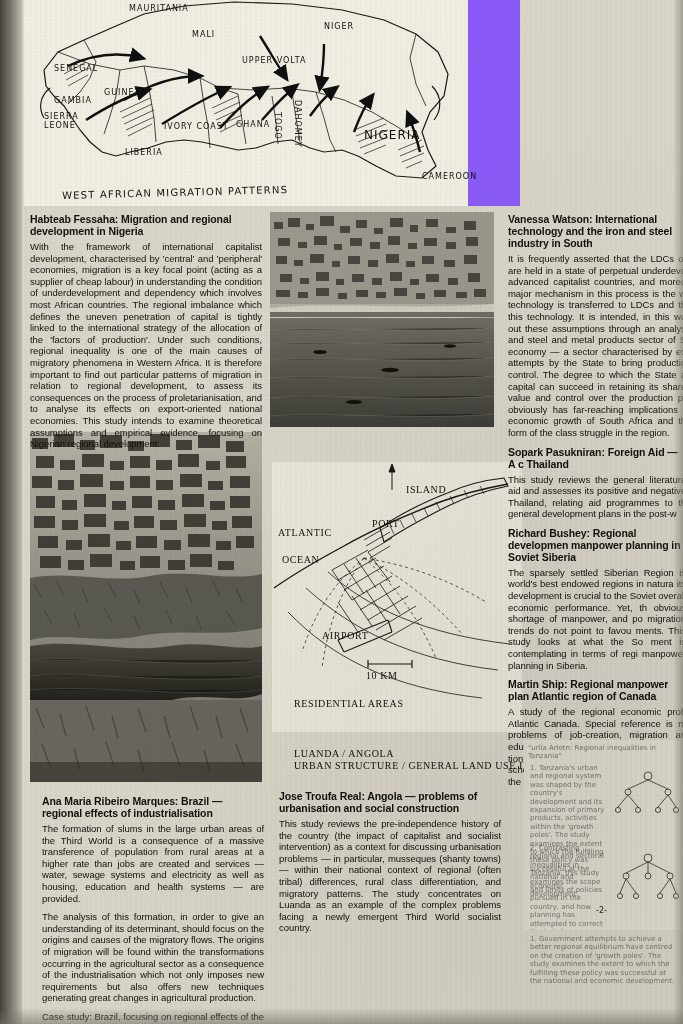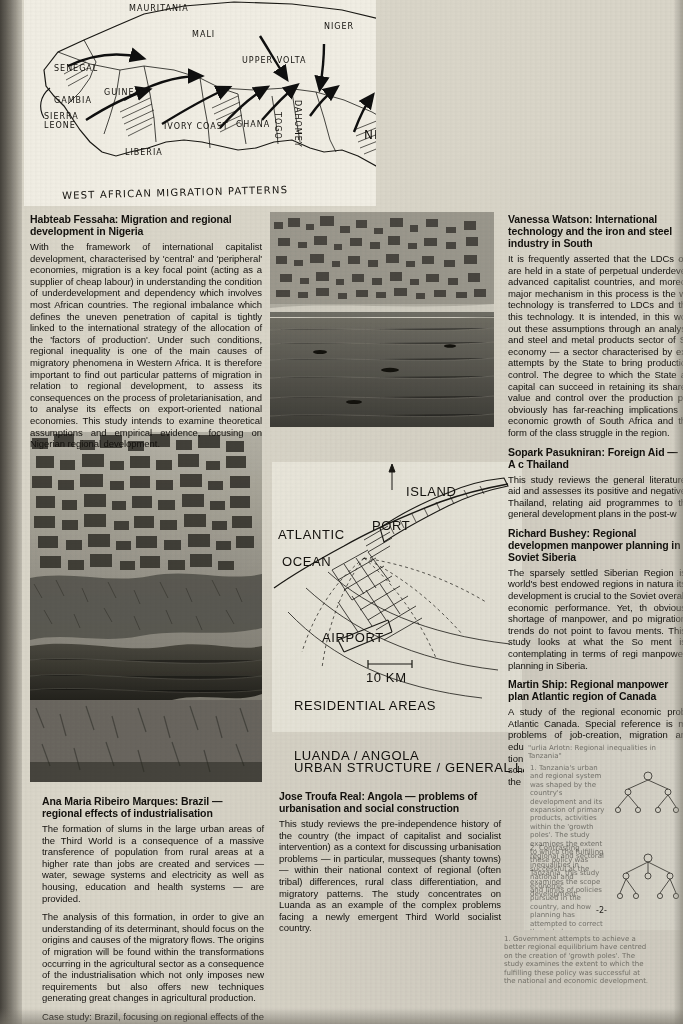--- a/index.html
+++ b/index.html
@@ -66,21 +66,21 @@
     line-height: 11.6px;
     margin: 0 0 7px 0;
     text-align: justify;
     letter-spacing: -0.05px;
   }
 
   
   .map-top {
     position: absolute;
     left: 24px; top: 0px;
-    width: 352px; height: 206px;
+    width: 496px; height: 206px;
     background: #8b5cf6;
     overflow: hidden;
   }
   .map-caption {
     position: absolute;
     left: 38px; bottom: 8px;
     font-size: 10px;
     letter-spacing: 1.2px;
     font-family: "DejaVu Sans", sans-serif;
     transform: rotate(-1.5deg);
@@ -118,23 +118,23 @@
     overflow: hidden;
   }
   .diagram-right {
     position: absolute;
     left: 524px; top: 740px; width: 160px; height: 190px;
     background: #dedbd0;
     overflow: hidden;
   }
   .caption-small {
     position: absolute;
-    font-size: 13px;
+    font-size: 10px;
     letter-spacing: .6px;
-    font-family: Liberation Sans, sans-serif;
+    font-family: Liberation Serif, serif;
   }
   .ghost-text {
     position: absolute;
     font-size: 8.5px;
     line-height: 11px;
     color: rgba(60,58,50,0.30);
     width: 215px;
     text-align: justify;
   }
   .bleed-col {
@@ -618,18 +618,18 @@
           <circle cx="152" cy="156" r="2.6"></circle>
         <path d="M124,122 L102,133 M124,122 L124,133 M124,122 L146,133"></path>
         <path d="M102,139 L96,153 M102,139 L112,153 M146,139 L136,153 M146,139 L152,153"></path>
       </g>
     </svg>
     <div class="bleed-col" style="left:4px; top:4px; width:150px;">"urlia Arlotn: Regional inequalities in Tanzania"</div>
     <div class="bleed-col" style="left:6px; top:24px; width:78px;">1. Tanzania's urban and regional system was shaped by the country's development and its expansion of primary products, activities within the 'growth poles'. The study examines the extent to which the fulfilling these policy was successful at the national and economic development.</div>
     <div class="bleed-col" style="left:6px; top:104px; width:78px;">2. Contrasting regional and sectoral inequalities in Tanzania, this study examines the scope and limits of policies pursued in the country, and how planning has attempted to correct the imbalance.</div>
     <div class="pg-num" style="left:72px; top:166px;">-2-</div>
   </div>
-  <div class="bleed-col" style="left:504px; top:935px; width:148px;">1. Government attempts to achieve a better regional equilibrium have centred on the creation of 'growth poles'. The study examines the extent to which the fulfilling these policy was successful at the national and economic development.</div>
+  <div class="bleed-col" style="left:530px; top:935px; width:148px;">1. Government attempts to achieve a better regional equilibrium have centred on the creation of 'growth poles'. The study examines the extent to which the fulfilling these policy was successful at the national and economic development.</div>
 
   <div class="spine"></div>
   <div class="edge-right"></div>
   <div class="edge-bottom"></div>
 </div>
 
 </body></html>

